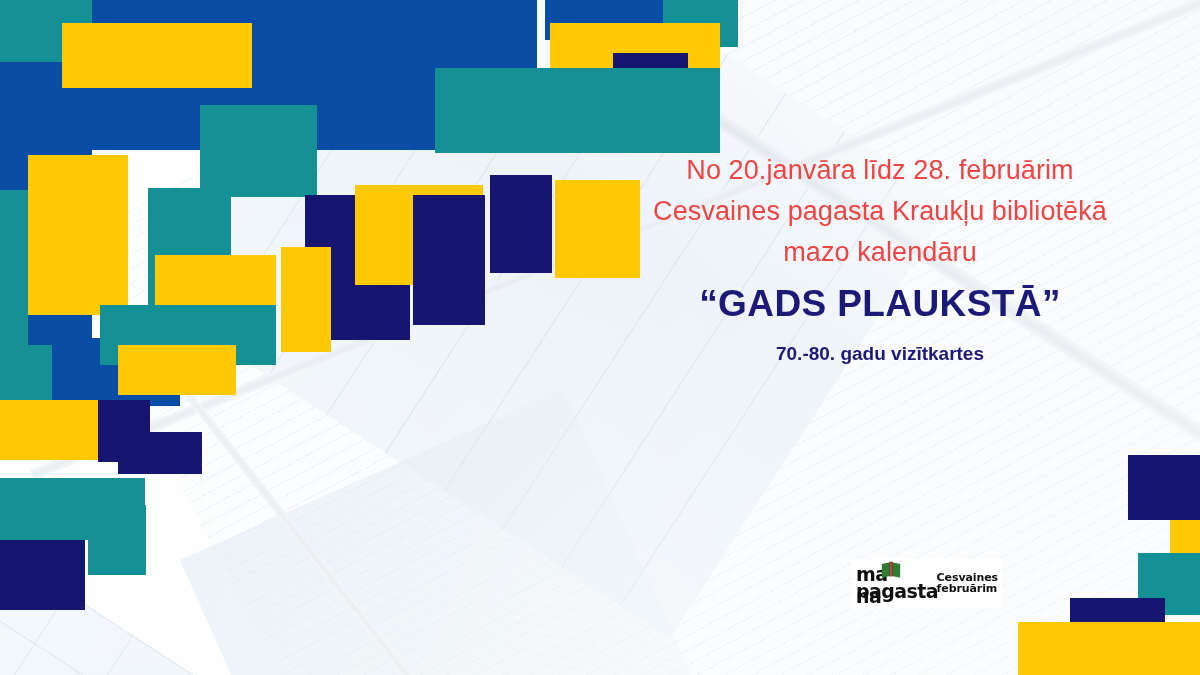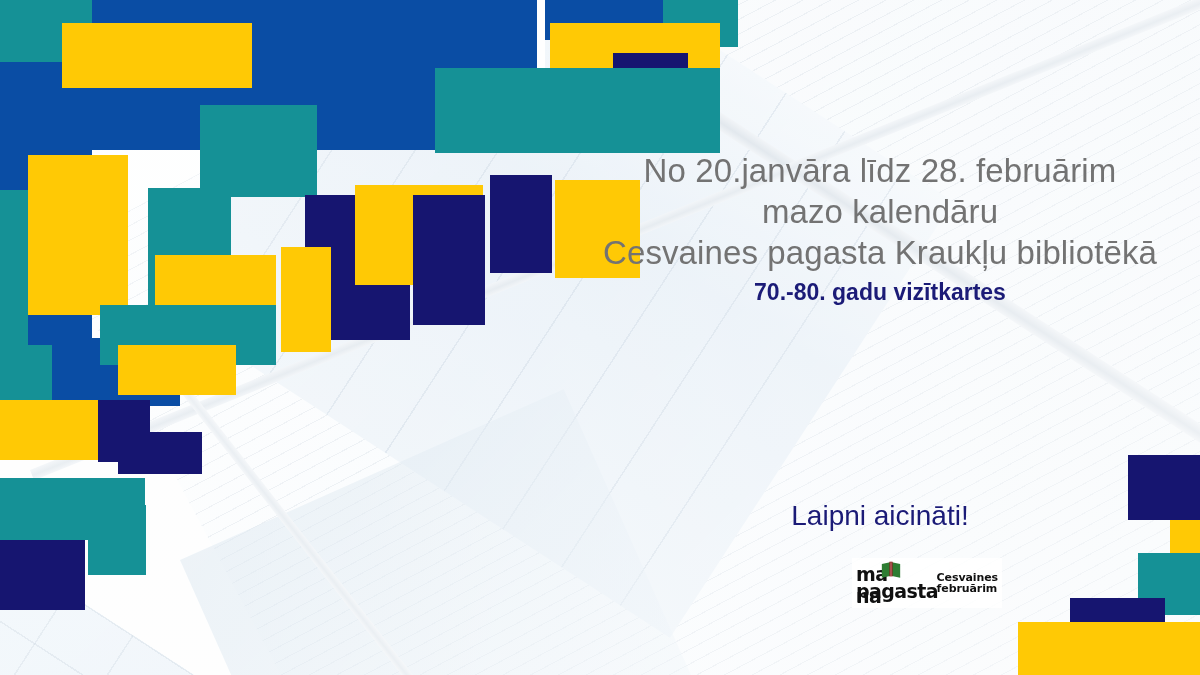--- a/index.html
+++ b/index.html
@@ -64,24 +64,24 @@
     background:linear-gradient(135deg,rgba(200,218,232,.55),rgba(224,236,245,.35));
   }
   .whitewash{position:absolute;inset:0;background:
      linear-gradient(135deg,rgba(255,255,255,.58) 0%,rgba(255,255,255,.40) 45%,rgba(255,255,255,.66) 100%);}
 
   
   .blk{position:absolute;}
 
   
   .textcol{position:absolute;left:600px;top:150px;width:560px;text-align:center;}
-  .line{color:#737373;font-size:33px;line-height:41px;letter-spacing:.1px;white-space:nowrap;}
+  .line{color:#ef4444;font-size:27px;line-height:41px;letter-spacing:.1px;white-space:nowrap;}
   .izstade{color:#1b1b77;font-size:30px;font-weight:bold;line-height:56px;}
   .gads{color:#1b1b77;font-size:37px;font-weight:bold;line-height:62px;letter-spacing:.4px;}
-  .sub{color:#1b1b77;font-size:23px;font-weight:bold;line-height:38px;}
+  .sub{color:#1b1b77;font-size:19px;font-weight:bold;line-height:38px;}
   .laipni{position:absolute;left:600px;top:500px;width:560px;text-align:center;
           color:#1b1b77;font-size:28px;}
 
   
   .logo{position:absolute;left:852px;top:558px;width:150px;height:50px;
         background:rgba(255,255,255,.86);display:flex;align-items:center;
         padding:3px 4px;box-sizing:border-box;}
   .logo-left{position:relative;width:82px;height:40px;}
   .logo-l1,.logo-l2{position:absolute;left:0;color:#101010;font-weight:bold;
         font-size:19px;letter-spacing:-.6px;font-family:"DejaVu Sans",sans-serif;}
@@ -146,26 +146,26 @@
       <div class="blk" style="left: 88px; top: 505px; width: 58px; height: 70px; background: rgb(21, 145, 150);"></div>
       <div class="blk" style="left: 1128px; top: 455px; width: 72px; height: 65px; background: rgb(22, 21, 112);"></div>
       <div class="blk" style="left: 1170px; top: 520px; width: 30px; height: 35px; background: rgb(255, 201, 5);"></div>
       <div class="blk" style="left: 1138px; top: 553px; width: 62px; height: 62px; background: rgb(21, 145, 150);"></div>
       <div class="blk" style="left: 1070px; top: 598px; width: 95px; height: 48px; background: rgb(22, 21, 112);"></div>
       <div class="blk" style="left: 1018px; top: 622px; width: 182px; height: 53px; background: rgb(255, 201, 5);"></div>
     </div>
 
   <div class="textcol">
     <div class="line">No 20.janvāra līdz 28. februārim</div>
+    <div class="line">Cesvaines pagasta Kraukļu bibliotēkā</div>
     <div class="line">mazo kalendāru</div>
-    <div class="line">Cesvaines pagasta Kraukļu bibliotēkā</div>
+    <div class="gads">“GADS PLAUKSTĀ”</div>
     <div class="sub">70.-80. gadu vizītkartes</div>
   </div>
 
-  <div class="laipni">Laipni aicināti!</div>
 
   <div class="logo">
     <div class="logo-left">
       <div class="logo-l1">ma       na</div>
       <div class="logo-l2">pagasta</div>
       <svg class="bookicon" viewBox="0 0 24 20">
         <path d="M2 4 L11 2 L11 17 L2 19 Z" fill="#2E7D32"></path>
         <path d="M13 2 L22 4 L22 19 L13 17 Z" fill="#2E7D32"></path>
         <path d="M10.3 1.5 L13.7 1.5 L13.7 17.5 L10.3 17.5 Z" fill="#8E1B1B"></path>
         <path d="M11 2 L13 2 L13 17 L11 17 Z" fill="#ffffff" opacity=".25"></path>

